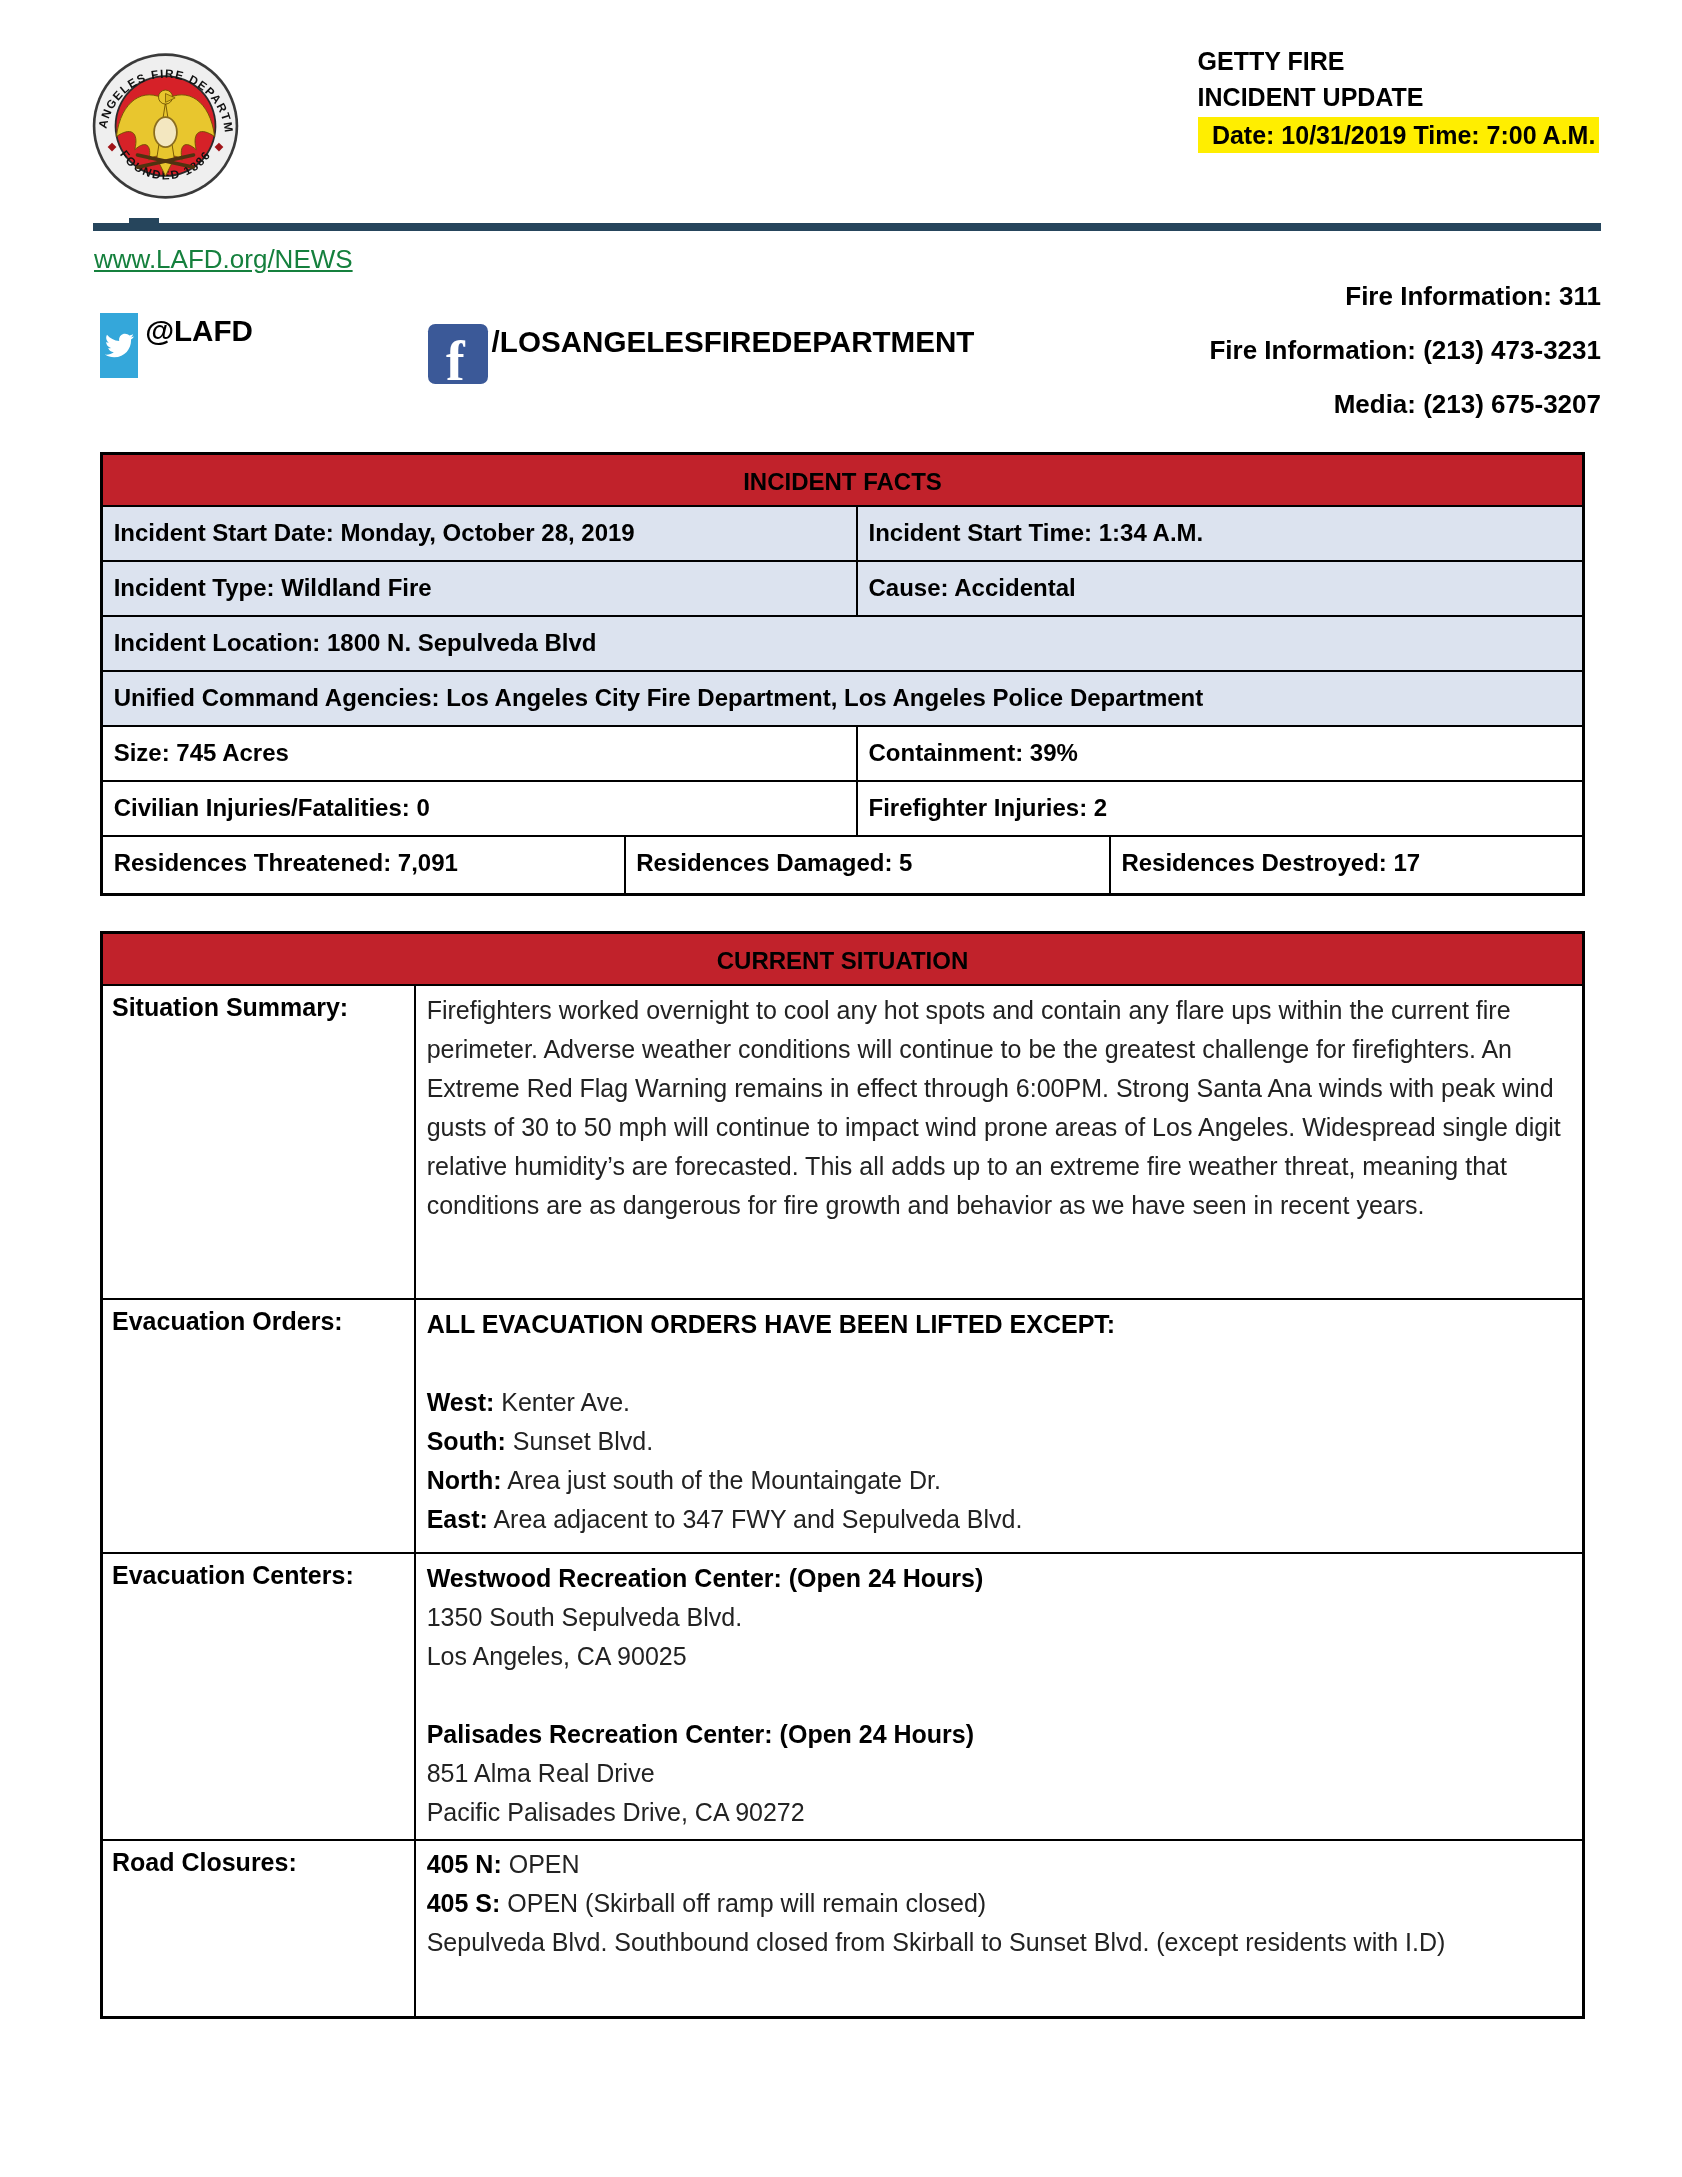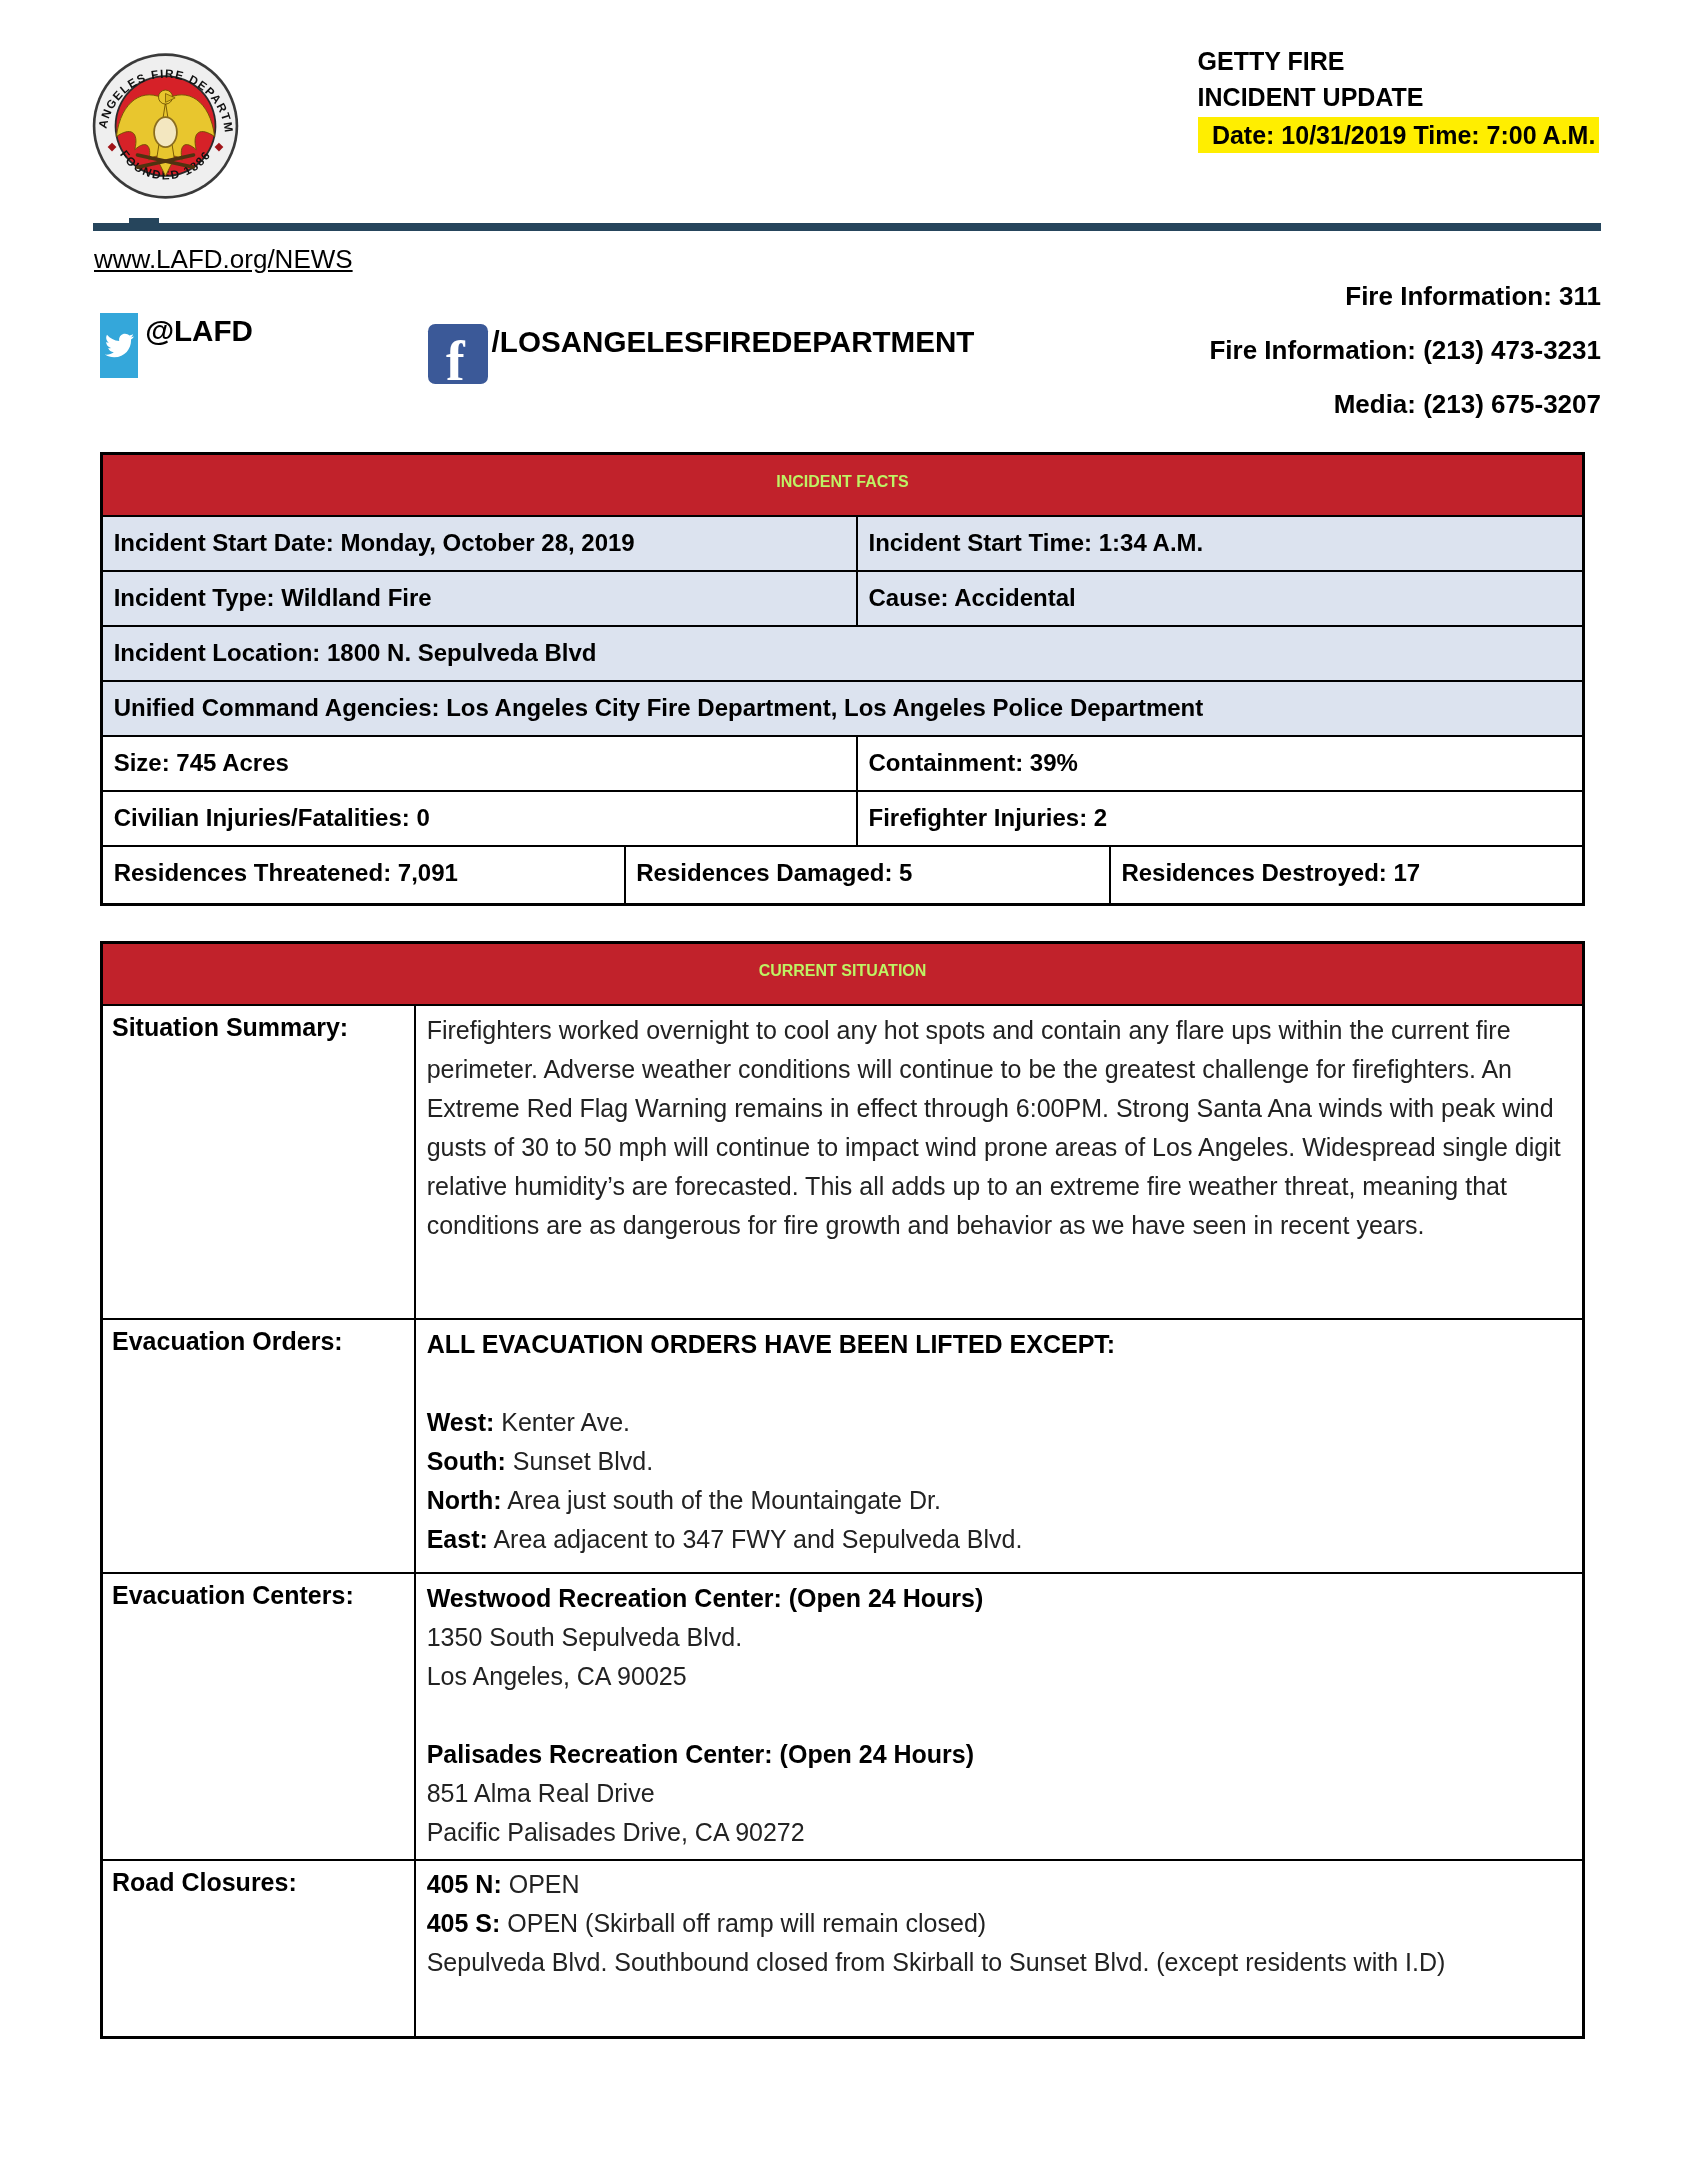--- a/index.html
+++ b/index.html
@@ -9,36 +9,36 @@
 
   
   .hdr { position: relative; height: 452px; }
   .seal { position: absolute; left: 91px; top: 50px; }
   .titles { position: absolute; right: 84px; top: 43px; text-align: left; }
   .title-line { font-size: 25px; font-weight: bold; line-height: 36px; }
   .date-hl { display: inline-block; margin-top: 1.8px; background: #ffee00; font-size: 25px;
              font-weight: bold; line-height: 36px; padding: 0 3.6px 0 14.3px; }
   .rule { position: absolute; left: 93px; right: 82px; top: 223px; height: 8px; background: #26455c; }
   .rule::before { content: ""; position: absolute; left: 36px; top: -5.4px; width: 30px; height: 5.4px; background: #26455c; }
-  .news-link { position: absolute; left: 94px; top: 244px; font-size: 26px; color: #000000;
+  .news-link { position: absolute; left: 94px; top: 244px; font-size: 26px; color: #15803d;
                text-decoration: underline; font-weight: normal; cursor: pointer; }
   .tw-group { position: absolute; left: 100px; top: 313px; display: flex; align-items: flex-start; gap: 7.2px; }
   .tw-icon { width: 38px; height: 65px; background: #34a7da; display: flex; align-items: center; justify-content: center; }
   .handle { font-size: 29.6px; font-weight: bold; line-height: 32px; padding-top: 1.8px; }
   .fb-group { position: absolute; left: 428px; top: 324px; display: flex; align-items: flex-start; gap: 3.6px; }
   .fb-icon { width: 60px; height: 60px; background: #3b5998; border-radius: 7.2px; position: relative; overflow: hidden; }
   .fb-icon span { position: absolute; left: 18px; top: 5.4px; color: #fff; font-size: 56px; font-weight: bold;
                   font-family: "Liberation Serif", serif; }
   .contacts { position: absolute; right: 82px; top: 269px; text-align: right; }
   .contact-line { font-size: 26px; font-weight: bold; line-height: 54px; }
 
   
   .tbl { margin: 0 98px 0 100px; border: 3.6px solid #000; background: #fff; }
-  .tbl-title { height: 62px; line-height: 54px; text-align: center; background: #c1222b; color: #bef264;
-               font-size: 16px; font-weight: bold; border-bottom: 2.7px solid #000; }
+  .tbl-title { height: 52px; line-height: 54px; text-align: center; background: #c1222b; color: #000000;
+               font-size: 24px; font-weight: bold; border-bottom: 2.7px solid #000; }
   .facts-tbl { margin-top: 0; }
   .frow { display: grid; border-bottom: 2.7px solid #000; }
   .frow:last-child { border-bottom: none; border-radius: 15px; }
   .cols-2 { grid-template-columns: 50.9% 49.1%; }
   .cols-1 { grid-template-columns: 100%; }
   .cols-3 { grid-template-columns: 35.2% 32.8% 32%; }
   .fcell { min-height: 53px; padding: 11.6px 7.2px 7.2px 10.7px; font-size: 24px; font-weight: bold; }
   .fcell + .fcell { border-left: 2.7px solid #000; }
   .rowblue .fcell { background: #dce3ef; }
   .frow.tall .fcell { min-height: 56px; }

